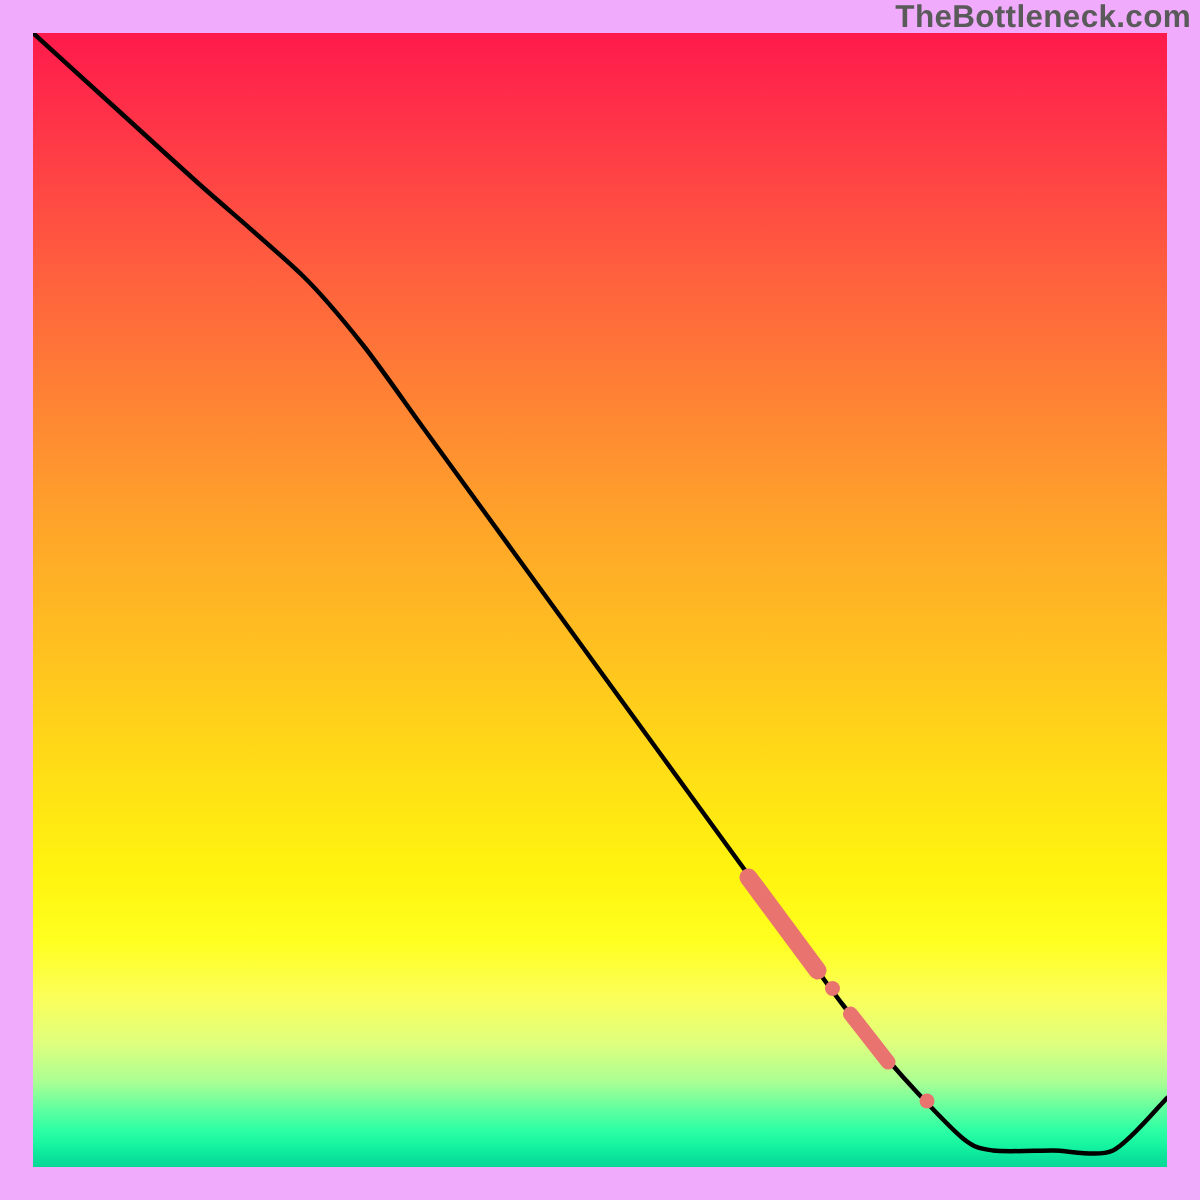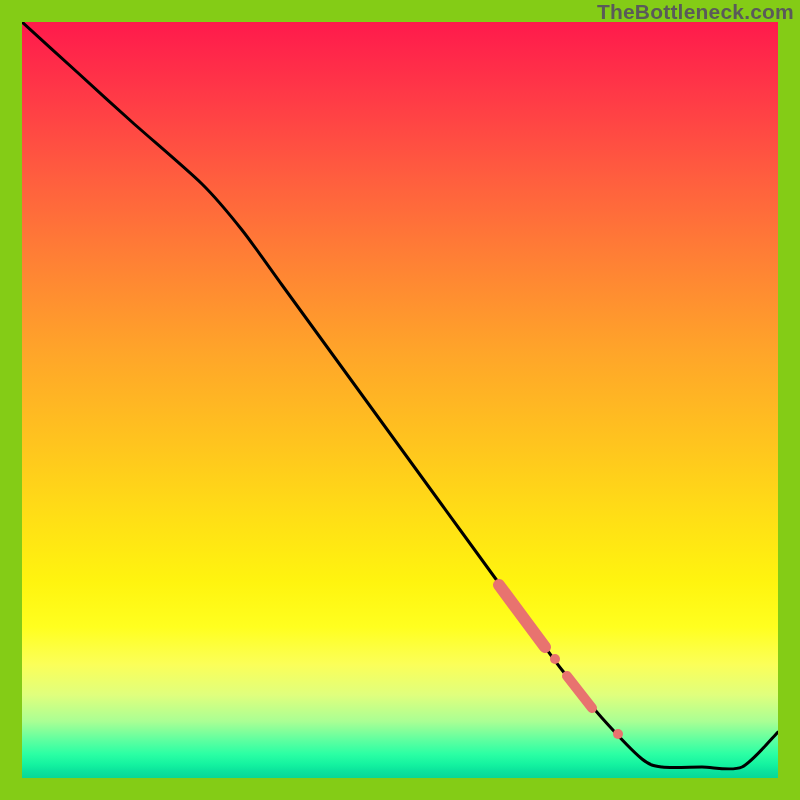--- a/index.html
+++ b/index.html
@@ -7,21 +7,21 @@
     padding: 0;
     width: 800px;
     height: 800px;
     background: #000;
     overflow: hidden;
   }
   .stage {
     position: relative;
     width: 800px;
     height: 800px;
-    background: #84cc16;
+    background: #f0abfc;
   }
   .plot {
     position: absolute;
     left: 22px;
     top: 22px;
     width: 756px;
     height: 756px;
     overflow: hidden;
   }
   .gradient {

